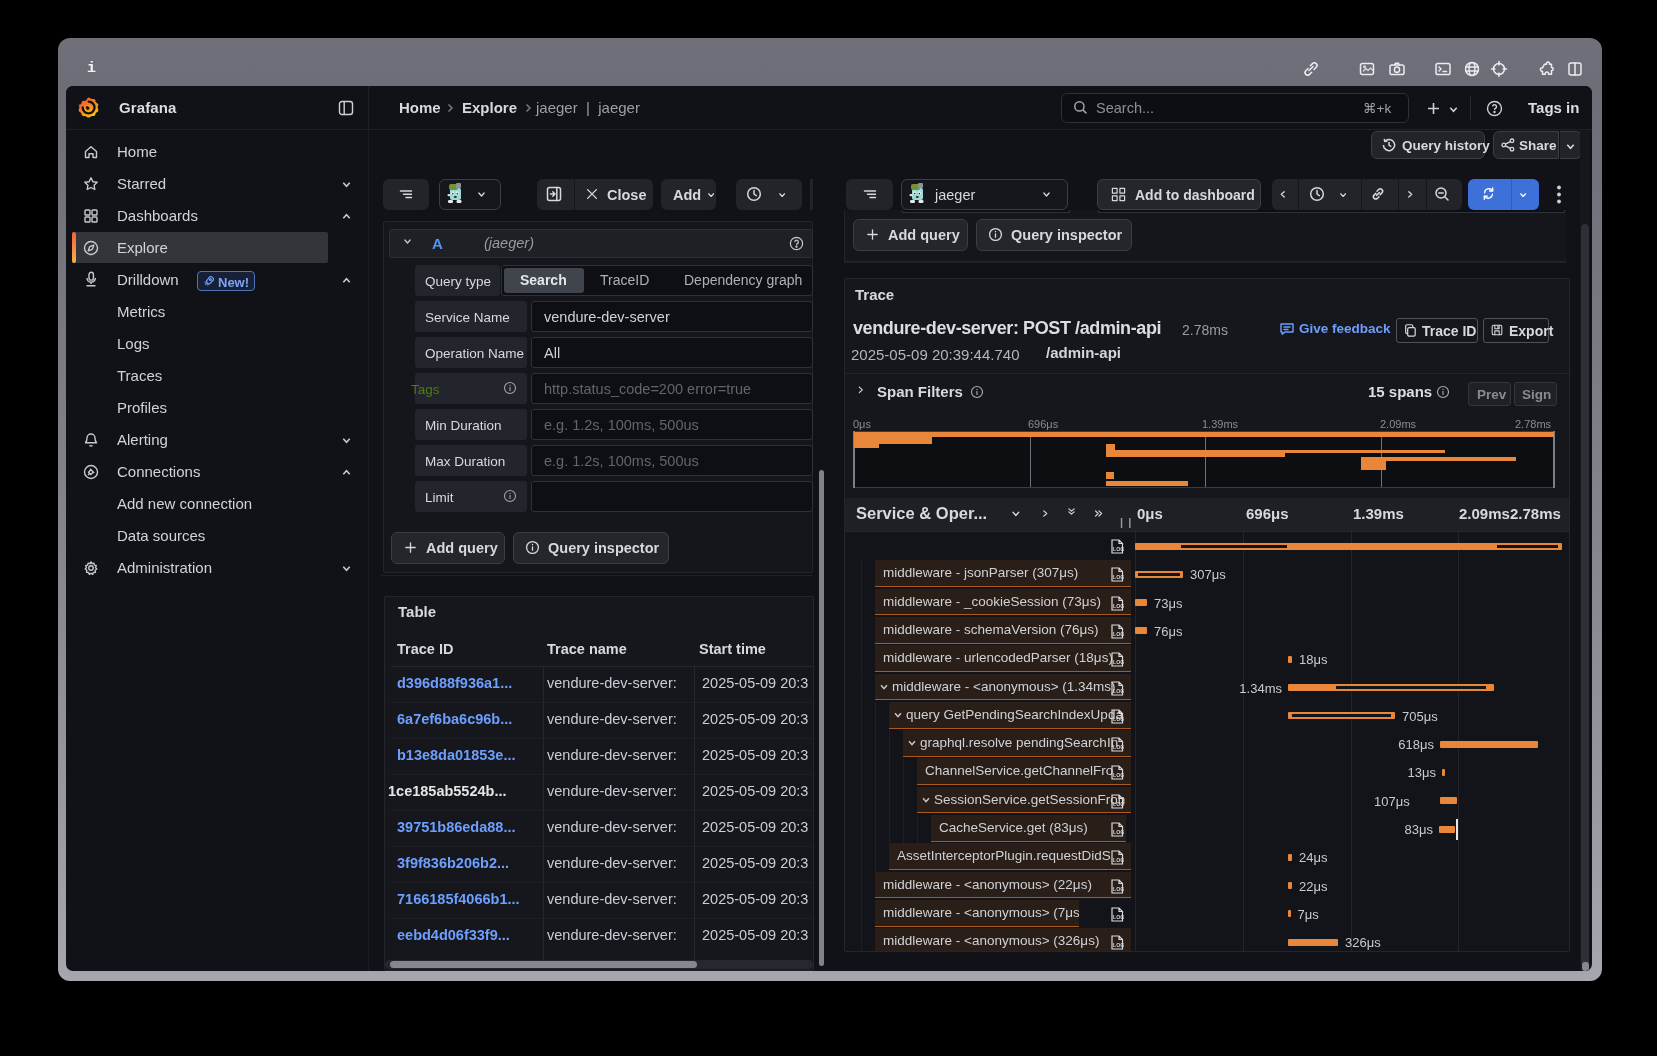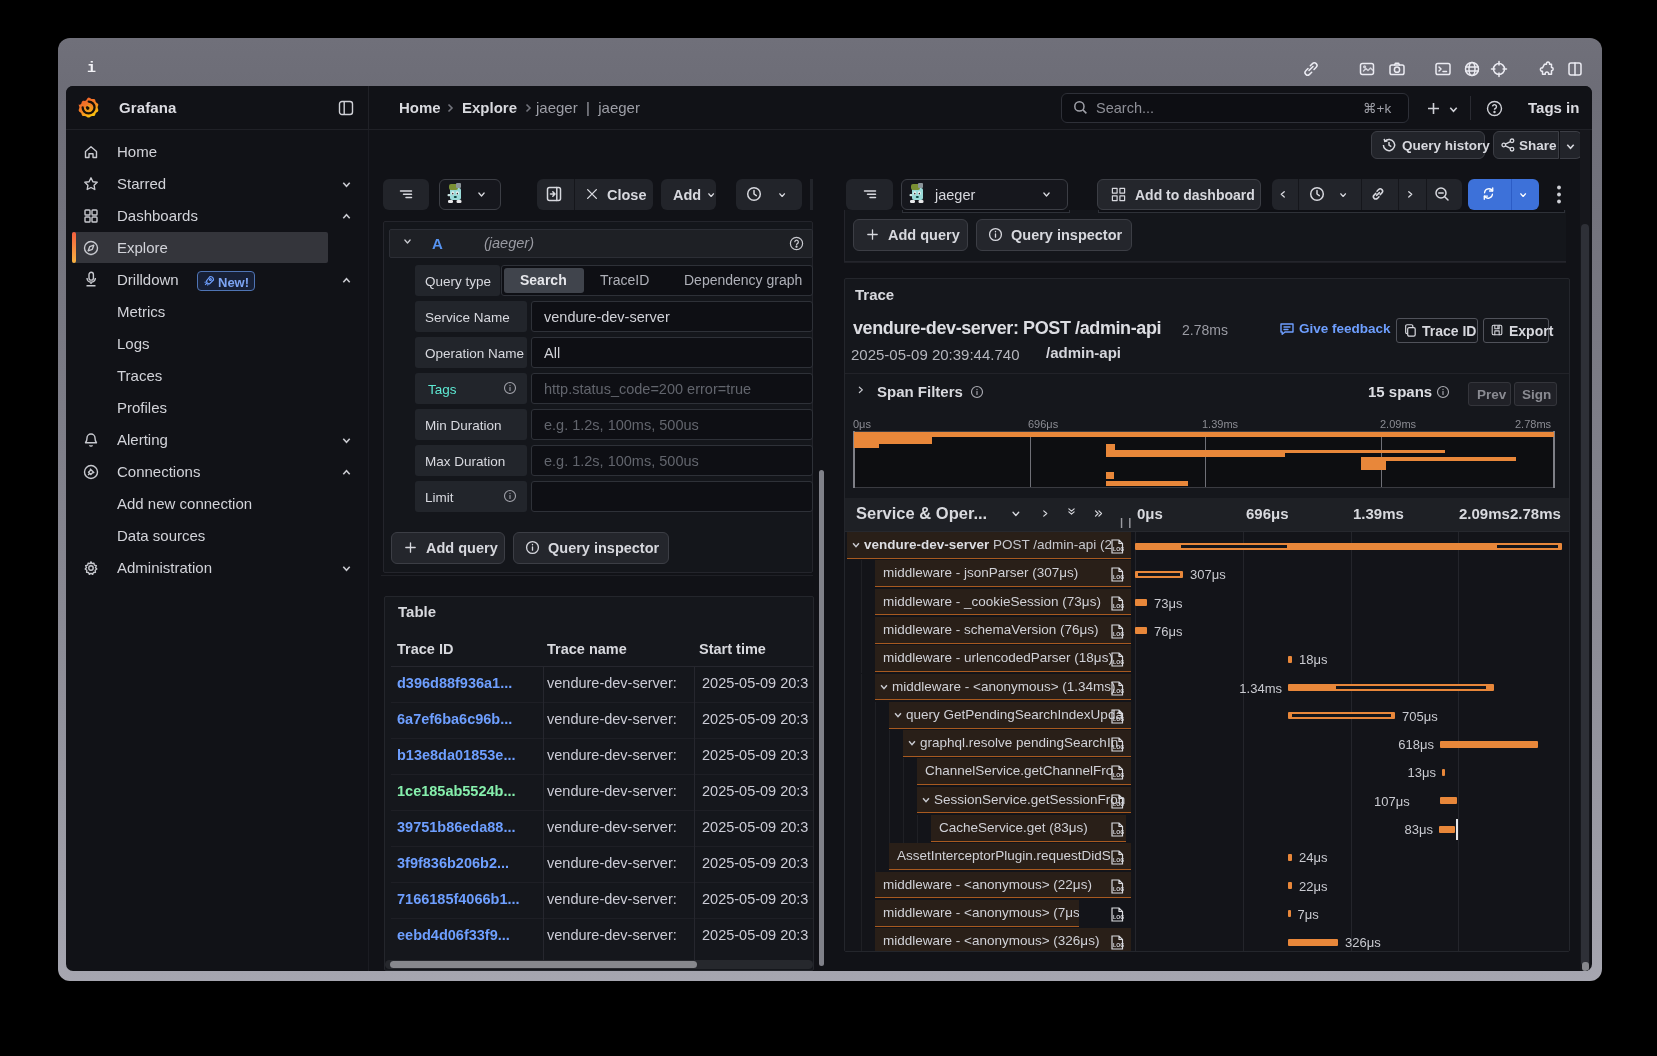--- a/index.html
+++ b/index.html
@@ -273,21 +273,21 @@
 <div class="t" style="left:618px;top:186px;font-size:14px;color:#aeb0b8">Dependency graph</div>
 <div class="ab" style="left:349px;top:215px;width:112px;height:31px;background:#22252b;border-radius:3px"></div>
       <div class="t" style="left:359px;top:224px;font-size:13.5px;color:#d8d9df">Service Name</div>
       <div class="ab" style="left:465px;top:215px;width:282px;height:31px;background:#0e0f14;border:1px solid #2e3138;border-radius:3px"></div>
       <div class="t" style="left:478px;top:223px;font-size:14.5px;color:#d0d1d7">vendure-dev-server</div>
 <div class="ab" style="left:349px;top:251px;width:112px;height:31px;background:#22252b;border-radius:3px"></div>
       <div class="t" style="left:359px;top:260px;font-size:13.5px;color:#d8d9df">Operation Name</div>
       <div class="ab" style="left:465px;top:251px;width:282px;height:31px;background:#0e0f14;border:1px solid #2e3138;border-radius:3px"></div>
       <div class="t" style="left:478px;top:259px;font-size:14.5px;color:#d0d1d7">All</div>
 <div class="ab" style="left:349px;top:287px;width:112px;height:31px;background:#22252b;border-radius:3px"></div>
-      <div class="t" style="left:362px;top:296px;font-size:13.5px;color:#5eead4">Tags</div>
+      <div class="t" style="left:345px;top:296px;font-size:13.5px;color:#4d7c0f">Tags</div>
       <svg class="ab" style="left:437px;top:295px" width="14" height="14" viewBox="0 0 16 16" fill="none" stroke="#9fa0a8" stroke-width="1.3" stroke-linecap="round" stroke-linejoin="round">
         <circle cx="8" cy="8" r="6.3"></circle>
         <path d="M8 7.2 v3.6 M8 5 v0.2"></path>
       </svg>
       <div class="ab" style="left:465px;top:287px;width:282px;height:31px;background:#0e0f14;border:1px solid #2e3138;border-radius:3px"></div>
       <div class="t" style="left:478px;top:295px;font-size:14.5px;color:#62656d">http.status_code=200 error=true</div>
 <div class="ab" style="left:349px;top:323px;width:112px;height:31px;background:#22252b;border-radius:3px"></div>
       <div class="t" style="left:359px;top:332px;font-size:13.5px;color:#d8d9df">Min Duration</div>
       <div class="ab" style="left:465px;top:323px;width:282px;height:31px;background:#0e0f14;border:1px solid #2e3138;border-radius:3px"></div>
       <div class="t" style="left:478px;top:331px;font-size:14.5px;color:#62656d">e.g. 1.2s, 100ms, 500us</div>
@@ -324,21 +324,21 @@
 <div class="t" style="left:481px;top:589px;font-size:14.5px;color:#ccccd6">vendure-dev-server:</div>
 <div class="t" style="left:636px;top:589px;font-size:14.5px;color:#ccccd6;width:111px;overflow:hidden">2025-05-09 20:3</div>
 <div class="t b" style="left:331px;top:625px;font-size:14.5px;color:#6e9fff">6a7ef6ba6c96b...</div>
 <div class="t" style="left:481px;top:625px;font-size:14.5px;color:#ccccd6">vendure-dev-server:</div>
 <div class="t" style="left:636px;top:625px;font-size:14.5px;color:#ccccd6;width:111px;overflow:hidden">2025-05-09 20:3</div>
 <div class="ab" style="left:325px;top:616px;width:422px;height:1px;background:#1e1f25"></div>
 <div class="t b" style="left:331px;top:661px;font-size:14.5px;color:#6e9fff">b13e8da01853e...</div>
 <div class="t" style="left:481px;top:661px;font-size:14.5px;color:#ccccd6">vendure-dev-server:</div>
 <div class="t" style="left:636px;top:661px;font-size:14.5px;color:#ccccd6;width:111px;overflow:hidden">2025-05-09 20:3</div>
 <div class="ab" style="left:325px;top:652px;width:422px;height:1px;background:#1e1f25"></div>
-<div class="t b" style="left:331px;top:697px;font-size:14.5px;color:#86efac">1ce185ab5524b...</div>
+<div class="t b" style="left:322px;top:697px;font-size:14.5px;color:#e5e5e5">1ce185ab5524b...</div>
 <div class="t" style="left:481px;top:697px;font-size:14.5px;color:#ccccd6">vendure-dev-server:</div>
 <div class="t" style="left:636px;top:697px;font-size:14.5px;color:#ccccd6;width:111px;overflow:hidden">2025-05-09 20:3</div>
 <div class="ab" style="left:325px;top:688px;width:422px;height:1px;background:#1e1f25"></div>
 <div class="t b" style="left:331px;top:733px;font-size:14.5px;color:#6e9fff">39751b86eda88...</div>
 <div class="t" style="left:481px;top:733px;font-size:14.5px;color:#ccccd6">vendure-dev-server:</div>
 <div class="t" style="left:636px;top:733px;font-size:14.5px;color:#ccccd6;width:111px;overflow:hidden">2025-05-09 20:3</div>
 <div class="ab" style="left:325px;top:724px;width:422px;height:1px;background:#1e1f25"></div>
 <div class="t b" style="left:331px;top:769px;font-size:14.5px;color:#6e9fff">3f9f836b206b2...</div>
 <div class="t" style="left:481px;top:769px;font-size:14.5px;color:#ccccd6">vendure-dev-server:</div>
 <div class="t" style="left:636px;top:769px;font-size:14.5px;color:#ccccd6;width:111px;overflow:hidden">2025-05-09 20:3</div>
@@ -519,26 +519,20 @@
 <div class="t b" style="left:1071px;top:419px;font-size:15px;color:#d8d9de">0μs</div>
 <div class="t b" style="left:1180px;top:419px;font-size:15px;color:#d8d9de">696μs</div>
 <div class="t b" style="left:1287px;top:419px;font-size:15px;color:#d8d9de">1.39ms</div>
 <div class="t b" style="left:1393px;top:419px;font-size:15px;color:#d8d9de">2.09ms</div>
 <div class="t b" style="left:1444px;top:419px;font-size:15px;color:#d8d9de">2.78ms</div>
 <div class="ab" style="left:779px;top:446px;width:724px;height:419px;background:#131419;overflow:hidden" id="rows">
         <div class="gline" style="left:290px;top:0;height:419px"></div>
 <div class="gline" style="left:397.75px;top:0;height:419px"></div>
 <div class="gline" style="left:505.5px;top:0;height:419px"></div>
 <div class="gline" style="left:613.25px;top:0;height:419px"></div>
-<div class="cell" style="left:2px;top:0.0px;width:284px;height:26.8px;line-height:26.8px">
-          <svg style="position:absolute;left:4px;top:8.15px" width="10" height="10" viewBox="0 0 12 12" fill="none" stroke="#c8c9cf" stroke-width="1.8">
-            <path d="M2.5 4 L6 8 L9.5 4"></path>
-          </svg>
-          <span style="position:absolute;left:17px;font-weight:bold;color:#dcdde2">vendure-dev-server<span style="font-weight:normal;color:#c6c7cd"> POST /admin-api (2</span></span>
-        </div>
 <svg class="ab" style="left:265px;top:6.0px" width="15" height="17" viewBox="0 0 15 16" fill="none" stroke="#dadbe0" stroke-width="1.2">
           <path d="M2 1.5 h7 l3.5 3.5 v9.5 h-10.5z M9 1.5 v3.5 h3.5"></path>
           <text x="3" y="12.6" font-size="5.2" font-family="Liberation Sans" fill="#d4d5db" stroke="none" font-weight="bold">LOG</text>
         </svg>
 <div class="bar" style="left:290px;top:10.5px;width:427px"></div>
 <div class="ab" style="left:336px;top:12.5px;width:106px;height:3px;background:#131419"></div>
 <div class="ab" style="left:652px;top:12.5px;width:61px;height:3px;background:#131419"></div>
 <div class="ig" style="left:16px;top:28.3px;height:28.3px"></div>
 <div class="cell" style="left:30px;top:28.3px;width:256px;height:26.8px;line-height:26.8px">
           <span style="position:absolute;left:8px">middleware - jsonParser (307μs)</span>

